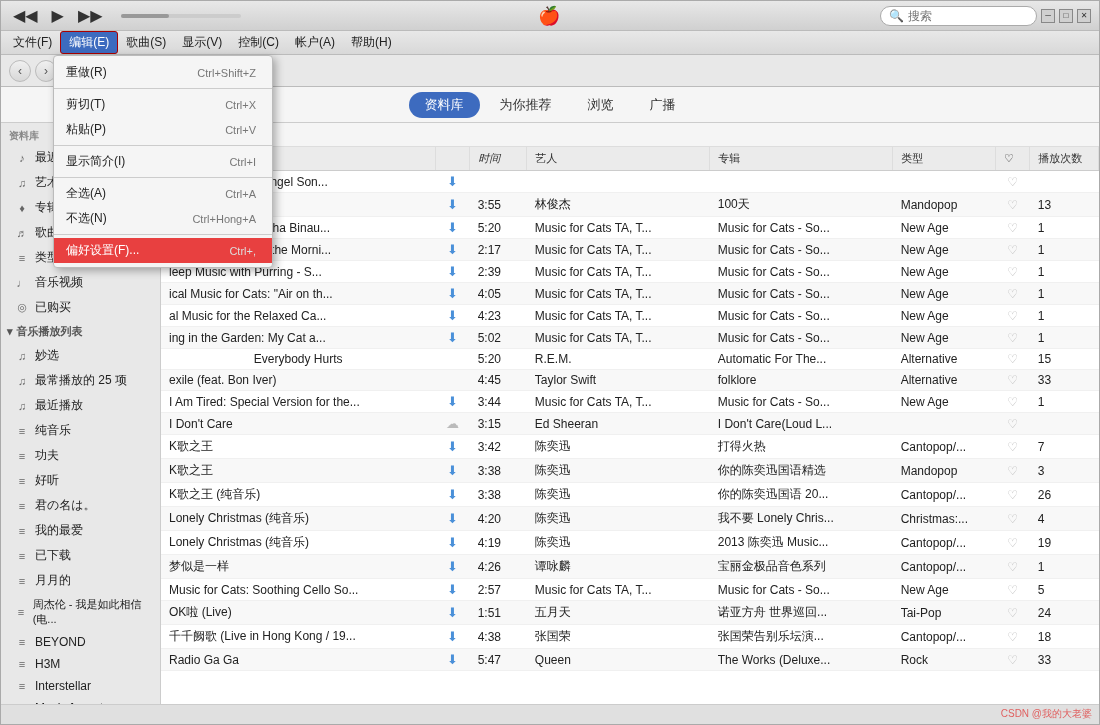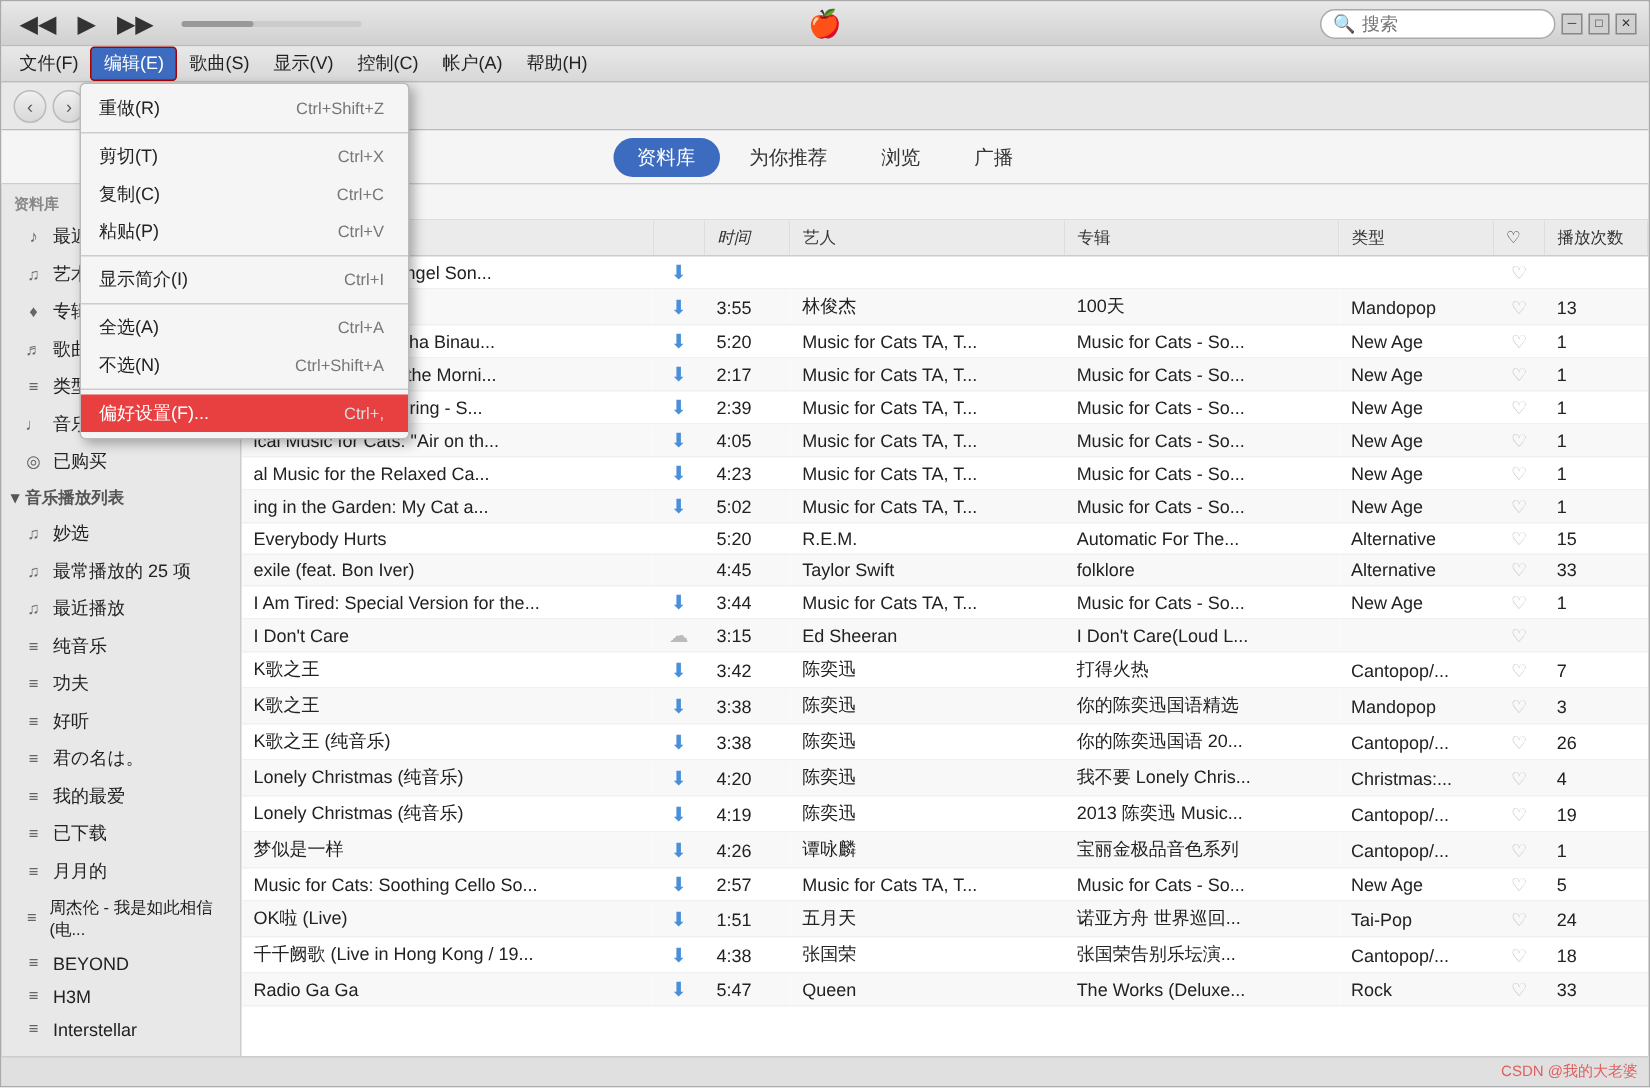--- a/index.html
+++ b/index.html
@@ -439,40 +439,36 @@
       <div class="dropdown-item">
         <span>重做(R)</span>
         <span class="shortcut">Ctrl+Shift+Z</span>
       </div>
       <div class="dropdown-separator"></div>
       <div class="dropdown-item">
         <span>剪切(T)</span>
         <span class="shortcut">Ctrl+X</span>
       </div>
       <div class="dropdown-item">
-        <span>复制(C)</span>
-        <span class="shortcut">Ctrl+C</span>
-      </div>
-      <div class="dropdown-item">
         <span>粘贴(P)</span>
         <span class="shortcut">Ctrl+V</span>
       </div>
       <div class="dropdown-separator"></div>
       <div class="dropdown-item">
         <span>显示简介(I)</span>
         <span class="shortcut">Ctrl+I</span>
       </div>
       <div class="dropdown-separator"></div>
       <div class="dropdown-item">
         <span>全选(A)</span>
         <span class="shortcut">Ctrl+A</span>
       </div>
       <div class="dropdown-item">
         <span>不选(N)</span>
-        <span class="shortcut">Ctrl+Shift+A</span>
+        <span class="shortcut">Ctrl+Hong+A</span>
       </div>
       <div class="dropdown-separator"></div>
       <div class="dropdown-item highlighted">
         <span>偏好设置(F)...</span>
         <span class="shortcut">Ctrl+,</span>
       </div>
     </div>
   </div>
 
   <div class="nav-bar">
@@ -683,21 +679,21 @@
                 <td style="max-width: 240px; overflow: hidden; text-overflow: ellipsis; white-space: nowrap;">ing in the Garden: My Cat a...</td>
                 <td style="text-align: center;"><span style="color:#4a90d9;font-size:13px;">⬇</span></td>
                 <td>5:02</td>
                 <td style="max-width: 160px; overflow: hidden; text-overflow: ellipsis; white-space: nowrap;">Music for Cats TA, T...</td>
                 <td style="max-width: 160px; overflow: hidden; text-overflow: ellipsis; white-space: nowrap;">Music for Cats - So...</td>
                 <td style="max-width: 90px; overflow: hidden; text-overflow: ellipsis; white-space: nowrap;">New Age</td>
                 <td class="heart-col">♡</td>
                 <td>1</td>
               </tr>
               <tr>
-                <td style="max-width: 240px; overflow: hidden; text-overflow: ellipsis; white-space: nowrap;">Everybody Hurts</td>
+                <td style="max-width: 240px; overflow: hidden; text-overflow: ellipsis; white-space: nowrap; text-align: center;">Everybody Hurts</td>
                 <td style="text-align: center;"></td>
                 <td>5:20</td>
                 <td style="max-width: 160px; overflow: hidden; text-overflow: ellipsis; white-space: nowrap;">R.E.M.</td>
                 <td style="max-width: 160px; overflow: hidden; text-overflow: ellipsis; white-space: nowrap;">Automatic For The...</td>
                 <td style="max-width: 90px; overflow: hidden; text-overflow: ellipsis; white-space: nowrap;">Alternative</td>
                 <td class="heart-col">♡</td>
                 <td>15</td>
               </tr>
               <tr>
                 <td style="max-width: 240px; overflow: hidden; text-overflow: ellipsis; white-space: nowrap;">exile (feat. Bon Iver)</td>

